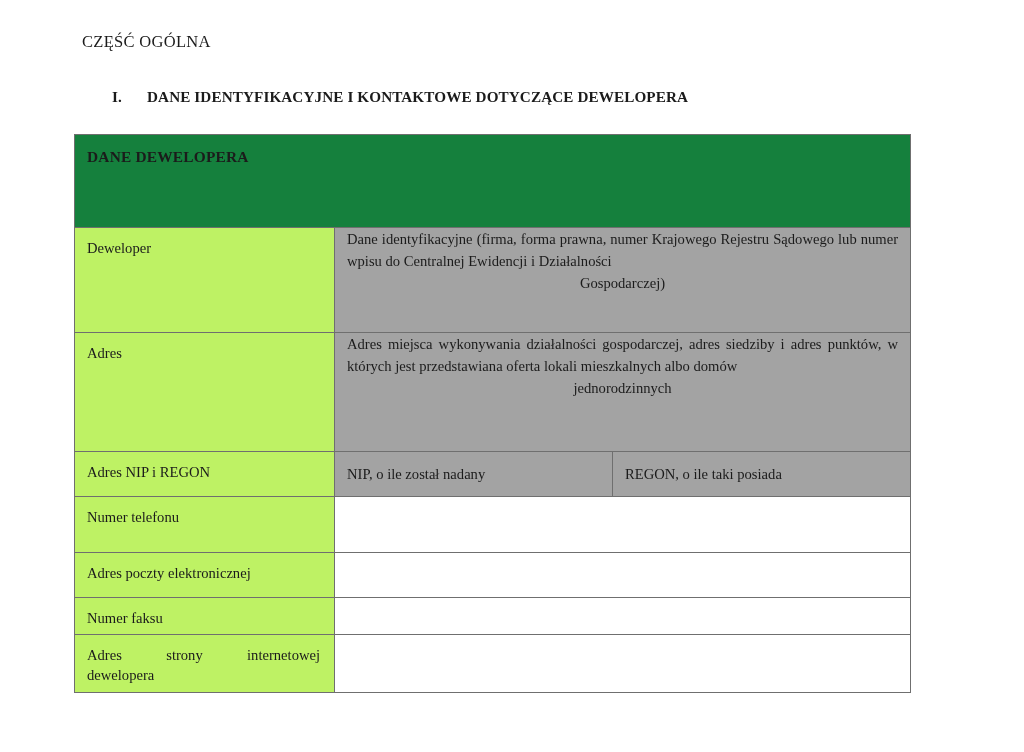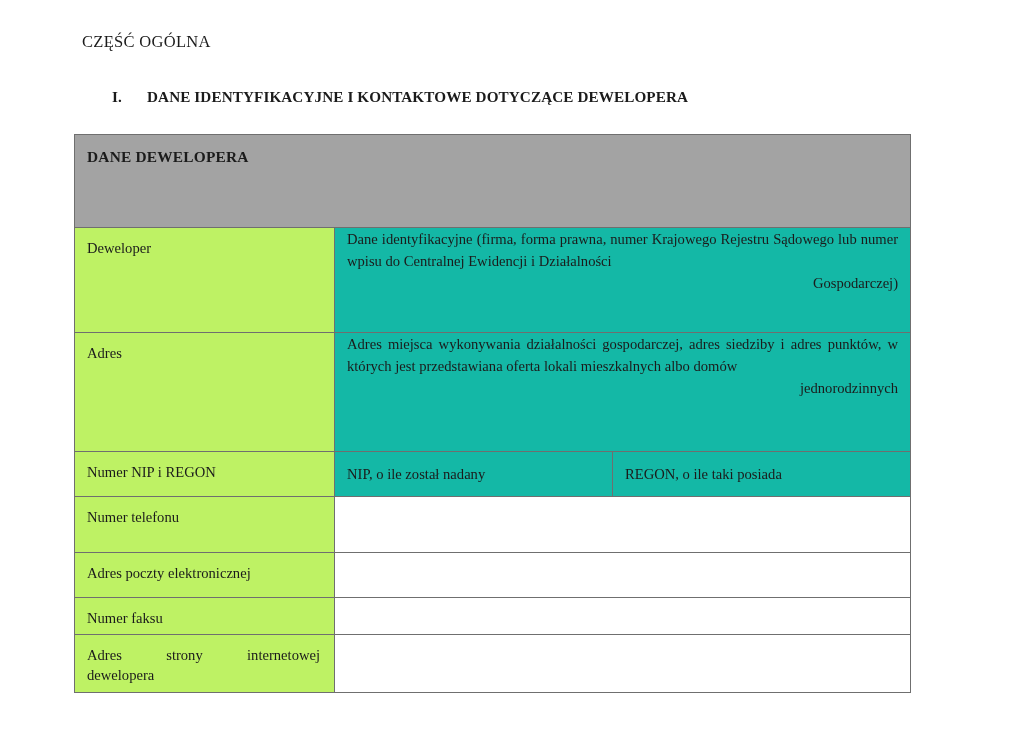--- a/index.html
+++ b/index.html
@@ -64,21 +64,21 @@
     table-layout: fixed;
     font-size: 14.6px;
   }
   .doc-table td {
     border: 1px solid #6f6f6f;
     vertical-align: top;
     padding: 0;
   }
 
   .hdr-cell {
-    background: #a3a3a3;
+    background: #15803d;
     height: 79px;
     padding: 13px 0 0 12px !important;
     font-weight: bold;
     font-size: 15.4px;
     letter-spacing: 0.2px;
     vertical-align: top;
   }
 
   .label-cell {
     background: #bef264;
@@ -90,32 +90,32 @@
     text-align: justify;
     text-align-last: justify;
   }
   .label-cell.justify .lastline {
     display: block;
     text-align: left;
     text-align-last: left;
   }
 
   .value-cell {
-    background: #14b8a6;
+    background: #a3a3a3;
     padding: 0 12px !important;
     vertical-align: middle;
     line-height: 1.52;
   }
   .value-cell .just {
     display: block;
     text-align: justify;
   }
   .value-cell .just .lastline {
     display: block;
-    text-align: right;
+    text-align: center;
   }
   .value-cell.plain {
     vertical-align: middle;
     padding: 0 12px !important;
   }
 
   
   .r-dev   { height: 105px; }
   .r-adr   { height: 119px; }
   .r-nip   { height: 45px;  }
@@ -163,21 +163,21 @@
         <td class="label-cell">Adres</td>
         <td class="value-cell" colspan="2">
           <span class="just">
             <span>Adres miejsca wykonywania działalności gospodarczej, adres siedziby i adres punktów, w których jest przedstawiana oferta lokali mieszkalnych albo domów</span>
             <span class="lastline">jednorodzinnych</span>
           </span>
         </td>
       </tr>
 
       <tr class="r-nip">
-        <td class="label-cell">Numer NIP i REGON</td>
+        <td class="label-cell">Adres NIP i REGON</td>
         <td class="value-cell plain">NIP, o ile został nadany</td>
         <td class="value-cell plain">REGON, o ile taki posiada</td>
       </tr>
 
       <tr class="r-tel">
         <td class="label-cell">Numer telefonu</td>
         <td class="value-cell plain empty-cell" colspan="2"></td>
       </tr>
 
       <tr class="r-mail">

